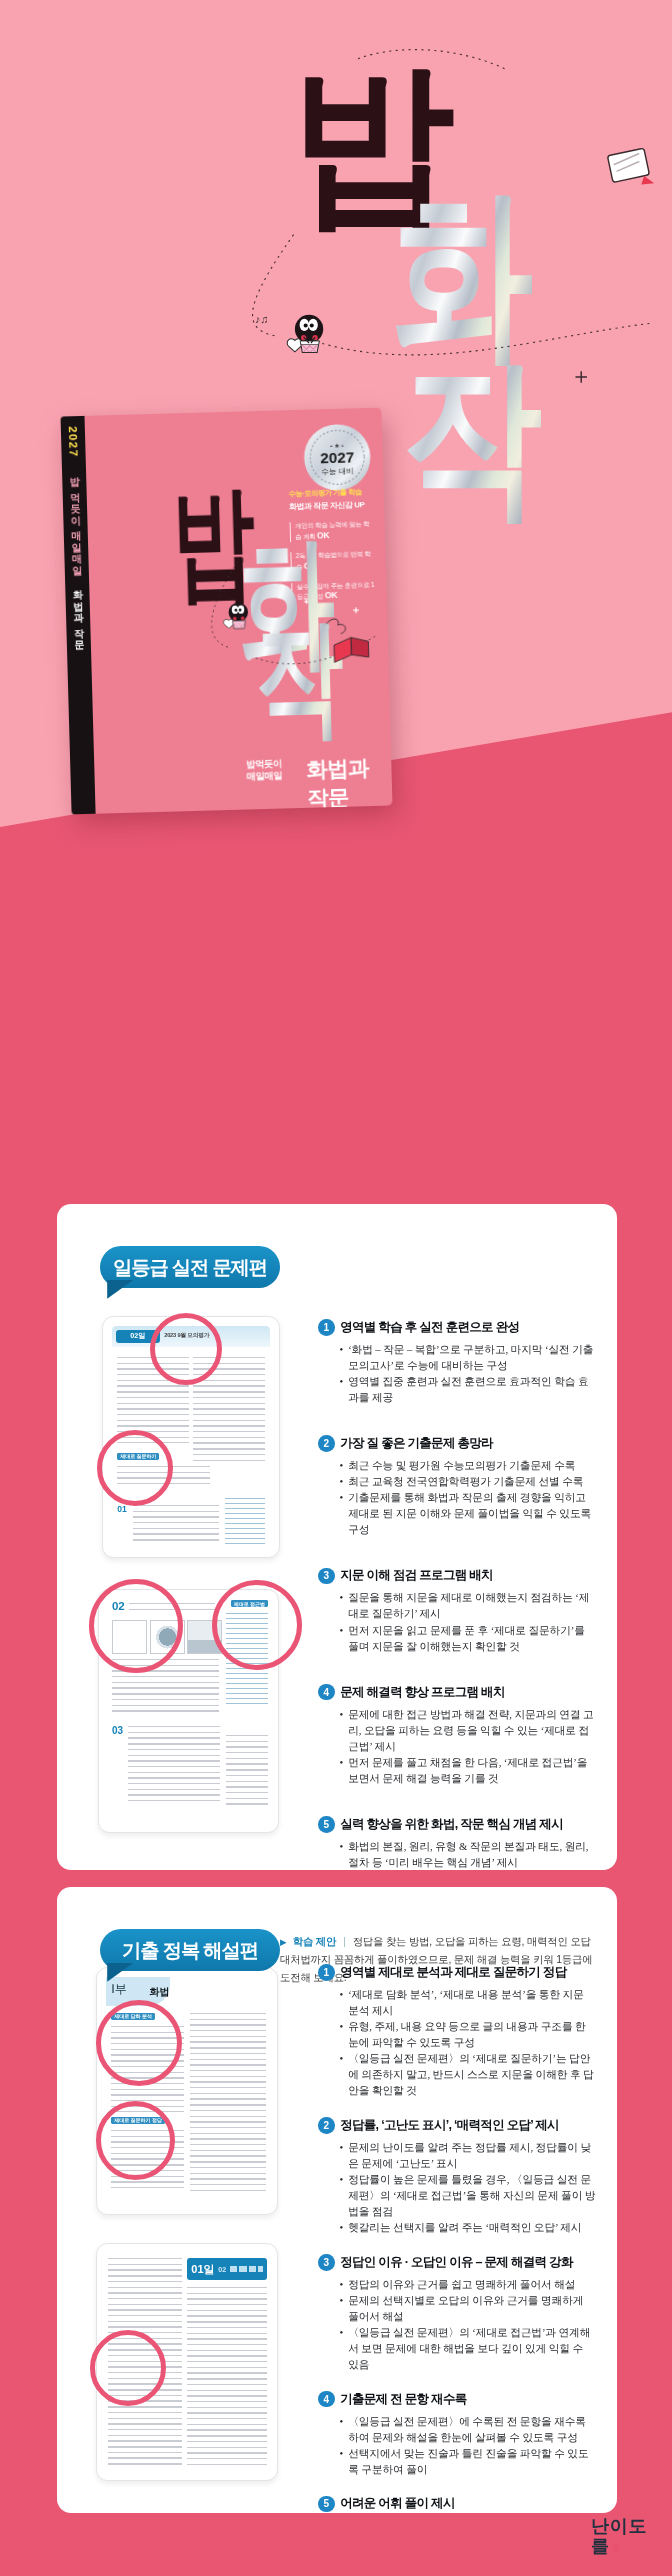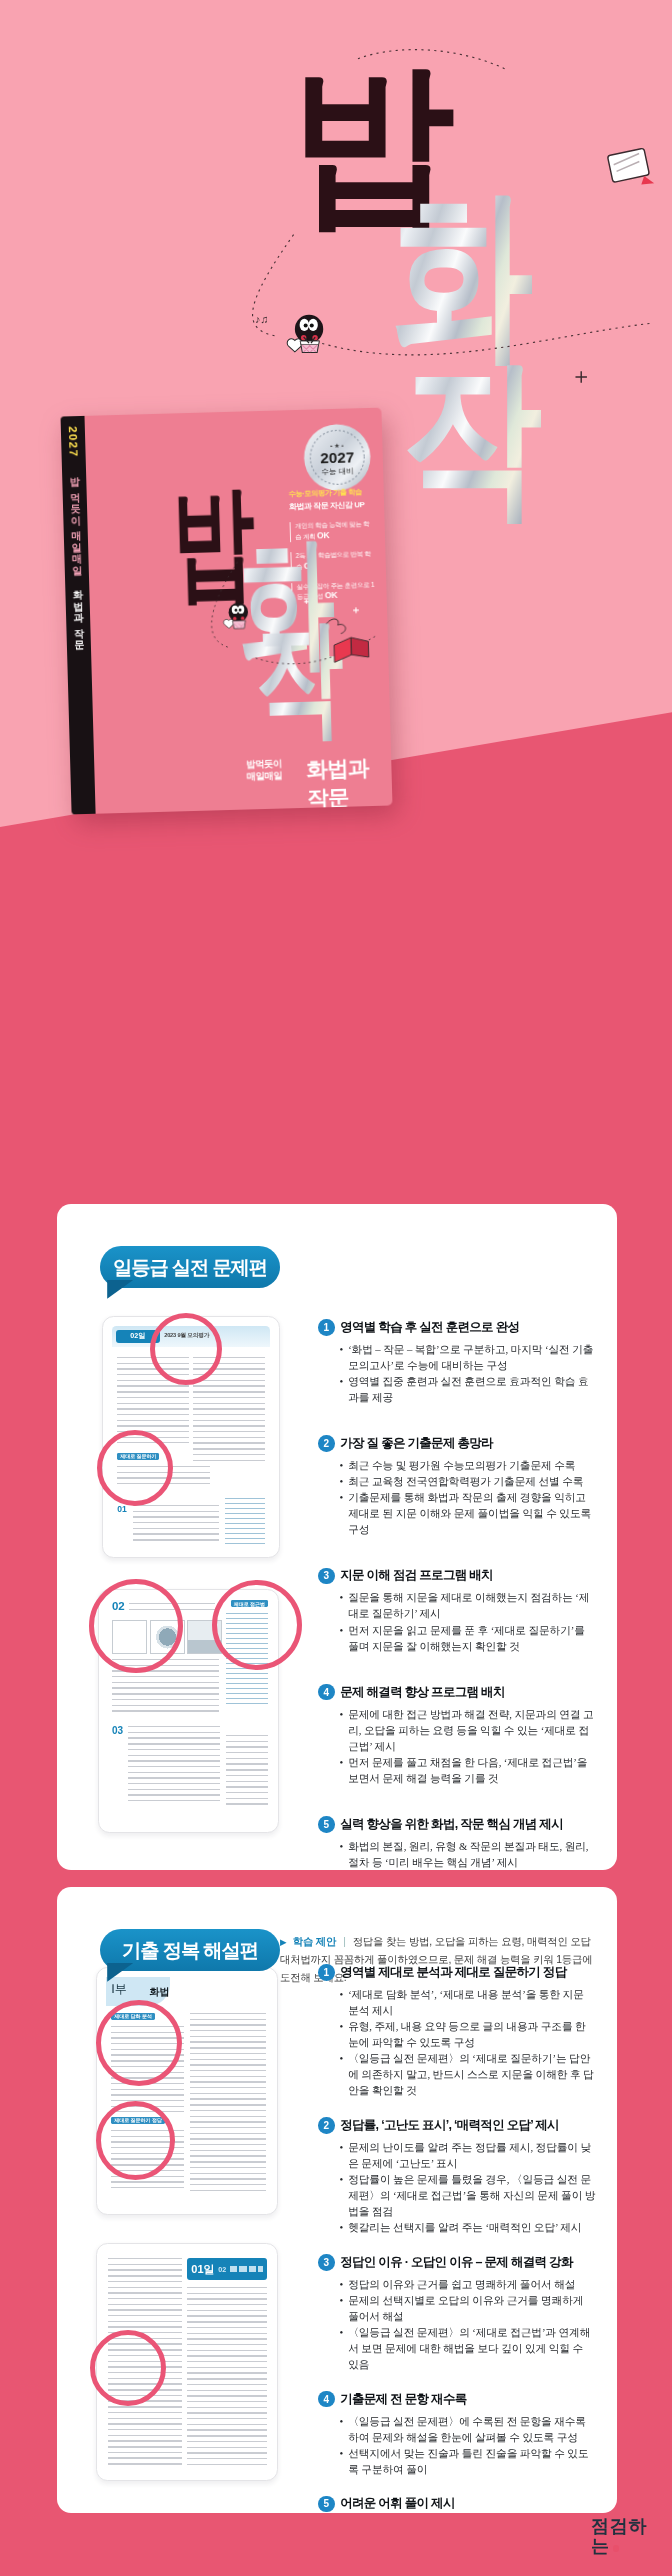--- a/index.html
+++ b/index.html
@@ -445,16 +445,16 @@
       <div class="item">
         <div class="ttl">
             <span class="num">5</span>
             <b>어려운 어휘 풀이 제시</b>
           </div>
 
       </div>
     </div>
   </div>
 
-  <div class="pubLogo">점검하는</div>
+  <div class="pubLogo">난이도를</div>
 
 </div>
 
 
 </body></html>

